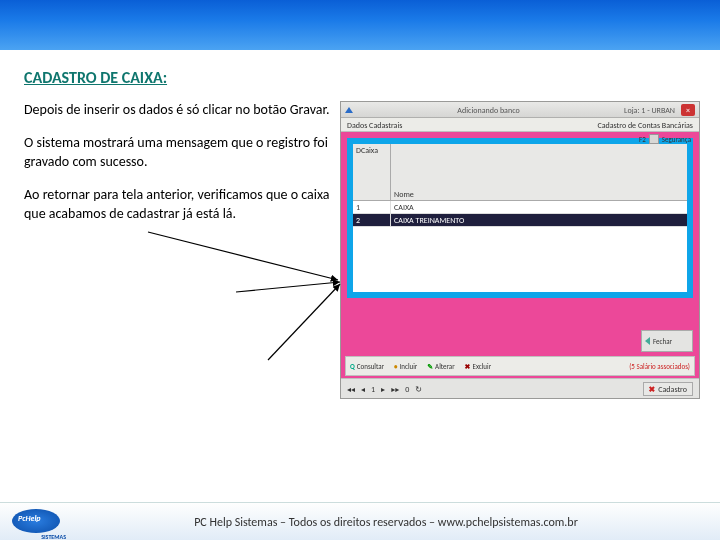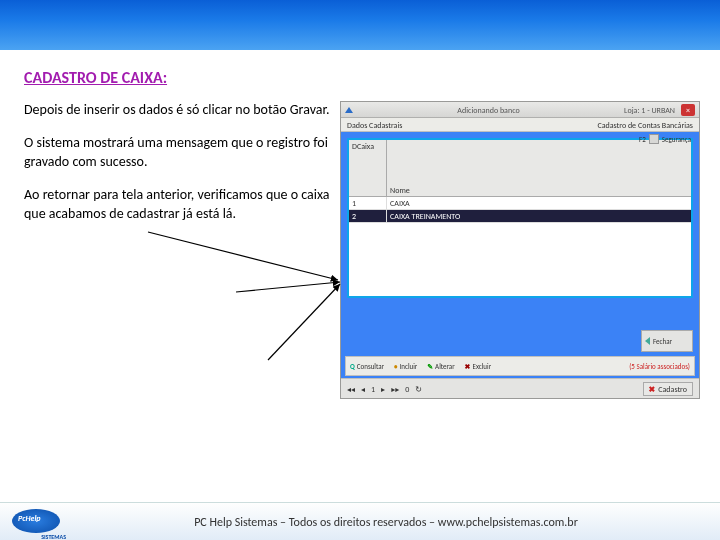--- a/index.html
+++ b/index.html
@@ -16,21 +16,21 @@
       height: 50px;
       background: linear-gradient(180deg, #0a5fd6 0%, #1a7ae8 40%, #4ba3f2 100%);
       border-radius: 0 0 0 0;
     }
     .content {
       padding: 18px 24px 0 24px;
     }
     .title {
       font-size: 16px;
       font-weight: bold;
-      color: #a21caf;
+      color: #0f766e;
       text-decoration: underline;
       margin-bottom: 14px;
     }
     .para {
       font-size: 14px;
       color: #000;
       line-height: 1.35;
       margin-bottom: 14px;
     }
     .para.small {
@@ -38,21 +38,21 @@
     }
     .row {
       display: flex;
       gap: 6px;
     }
     .left-col { flex: 0 0 310px; }
     .right-col { flex: 1; position: relative; }
     .screenshot {
       width: 360px;
       height: 298px;
-      background: #3b82f6;
+      background: #ec4899;
       border: 1px solid #9a9a98;
       position: relative;
       font-size: 8px;
       color: #333;
     }
     .ss-titlebar {
       height: 16px;
       background: linear-gradient(180deg, #e9e9e7, #d6d6d4);
       border-bottom: 1px solid #b0b0ae;
       display: flex;
@@ -68,21 +68,21 @@
       height: 14px;
       background: #ecece8;
       border-bottom: 1px solid #c0c0be;
       display:flex;align-items:center;padding:0 6px;justify-content:space-between;
     }
     .ss-subtitlebar .st { font-size:8px;color:#333; }
     .ss-seg { position:absolute; right:8px; top:32px; font-size:7px; display:flex;align-items:center;gap:3px;margin-left:23px;}
     .ss-seg .sq{width:10px;height:10px;background:#d8d8d6;border:1px solid #999;}
     .ss-table {
       margin: 6px 6px 0 6px;
-      border: 2px solid #0ea5e9;
+      border: 6px solid #0ea5e9;
       background: #fff;
       height: 160px;
     }
     .ss-th { display:flex; background:#e8e8e6;border-bottom:1px solid #aaa; }
     .ss-th .c1{width:38px;padding:1px 3px;border-right:1px solid #aaa;font-size:8px;}
     .ss-th .c2{flex:1;padding:1px 3px;font-size:8px;margin-top:44px;}
     .ss-tr { display:flex; border-bottom:1px solid #ddd; }
     .ss-tr .c1{width:38px;padding:1px 3px;border-right:1px solid #ddd;font-size:8px;}
     .ss-tr .c2{flex:1;padding:1px 3px;font-size:8px;}
     .ss-tr.sel { background:#1f1f3d;color:#fff; }

